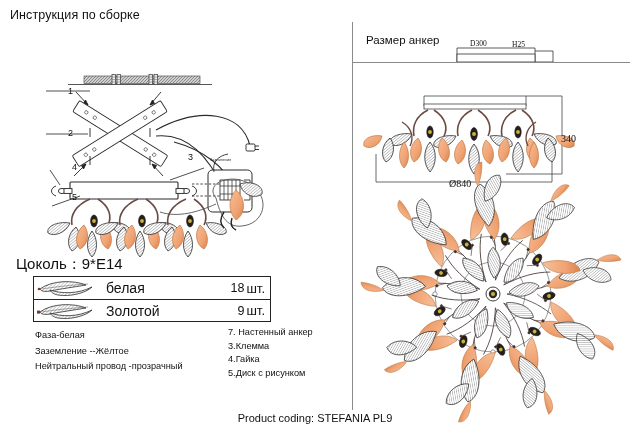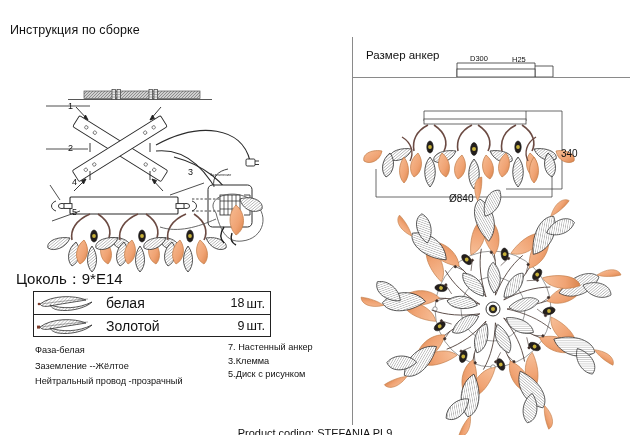--- a/index.html
+++ b/index.html
@@ -4,32 +4,32 @@
 <style>
   html,body{margin:0;padding:0;}
   body{
     width:630px;height:435px;background:#ffffff;
     font-family:"Liberation Sans","DejaVu Sans",sans-serif;
     color:#1a1a1a;overflow:hidden;position:relative;
   }
   .sheet{position:absolute;inset:0;}
 
   
-  .abs{position:absolute;margin-top:15px;}
+  .abs{position:absolute;}
 
   
   .title{left:10px;top:8px;font-size:12.5px;color:#111;letter-spacing:.1px;}
 
   
   .v-divider{left:352px;top:22px;width:1px;height:388px;background:#8a8a8a;}
 
   
   .rp-title{font-size:11.5px;color:#111;}
   .h-divider{background:#8a8a8a;height:1px;}
-  .dim-label{font-size:7.5px;color:#111;font-family:Liberation Sans, sans-serif;text-align:center;}
+  .dim-label{font-size:7.5px;color:#111;font-family:Liberation Serif, serif;text-align:center;}
 
   
   .socket-head{left:16px;top:255px;font-size:15px;color:#111;}
   .legend-table{left:33px;top:276px;width:238px;border:1.4px solid #222;box-sizing:border-box;background:#fff;}
   .legend-row{display:flex;align-items:center;height:22px;box-sizing:border-box;}
   .legend-row + .legend-row{border-top:1.4px solid #222;}
   .legend-icon{width:72px;height:20px;flex:0 0 72px;display:block;}
   .legend-name{font-size:14px;color:#111;flex:1 1 auto;white-space:nowrap;}
   .legend-qty{font-size:12.5px;color:#111;padding-right:2px;white-space:nowrap;}
   .legend-unit{font-size:13px;color:#111;padding-right:5px;white-space:nowrap;}
@@ -306,20 +306,21 @@
 
   <div class="abs wire-notes">
     <div>Фаза-белая</div>
     <div>Заземление --Жёлтое</div>
     <div>Нейтральный провод -прозрачный</div>
   </div>
 
   <div class="abs parts-list">
     <div>7. Настенный анкер</div>
     <div>3.Клемма</div>
+    <div>4.Гайка</div>
     <div>5.Диск с рисунком</div>
   </div>
 
   <div class="abs rp-title" style="left:366px;top:34px;">Размер анкер</div>
 
   <div class="abs" style="left:455px;top:36px;width:120px;height:30px;">
     <svg width="120" height="30" viewBox="0 0 120 30">
 
       <line x1="2" y1="12" x2="80" y2="12" stroke="#333" stroke-width="0.8"></line>
       <line x1="2" y1="12" x2="2" y2="26" stroke="#333" stroke-width="0.8"></line>

